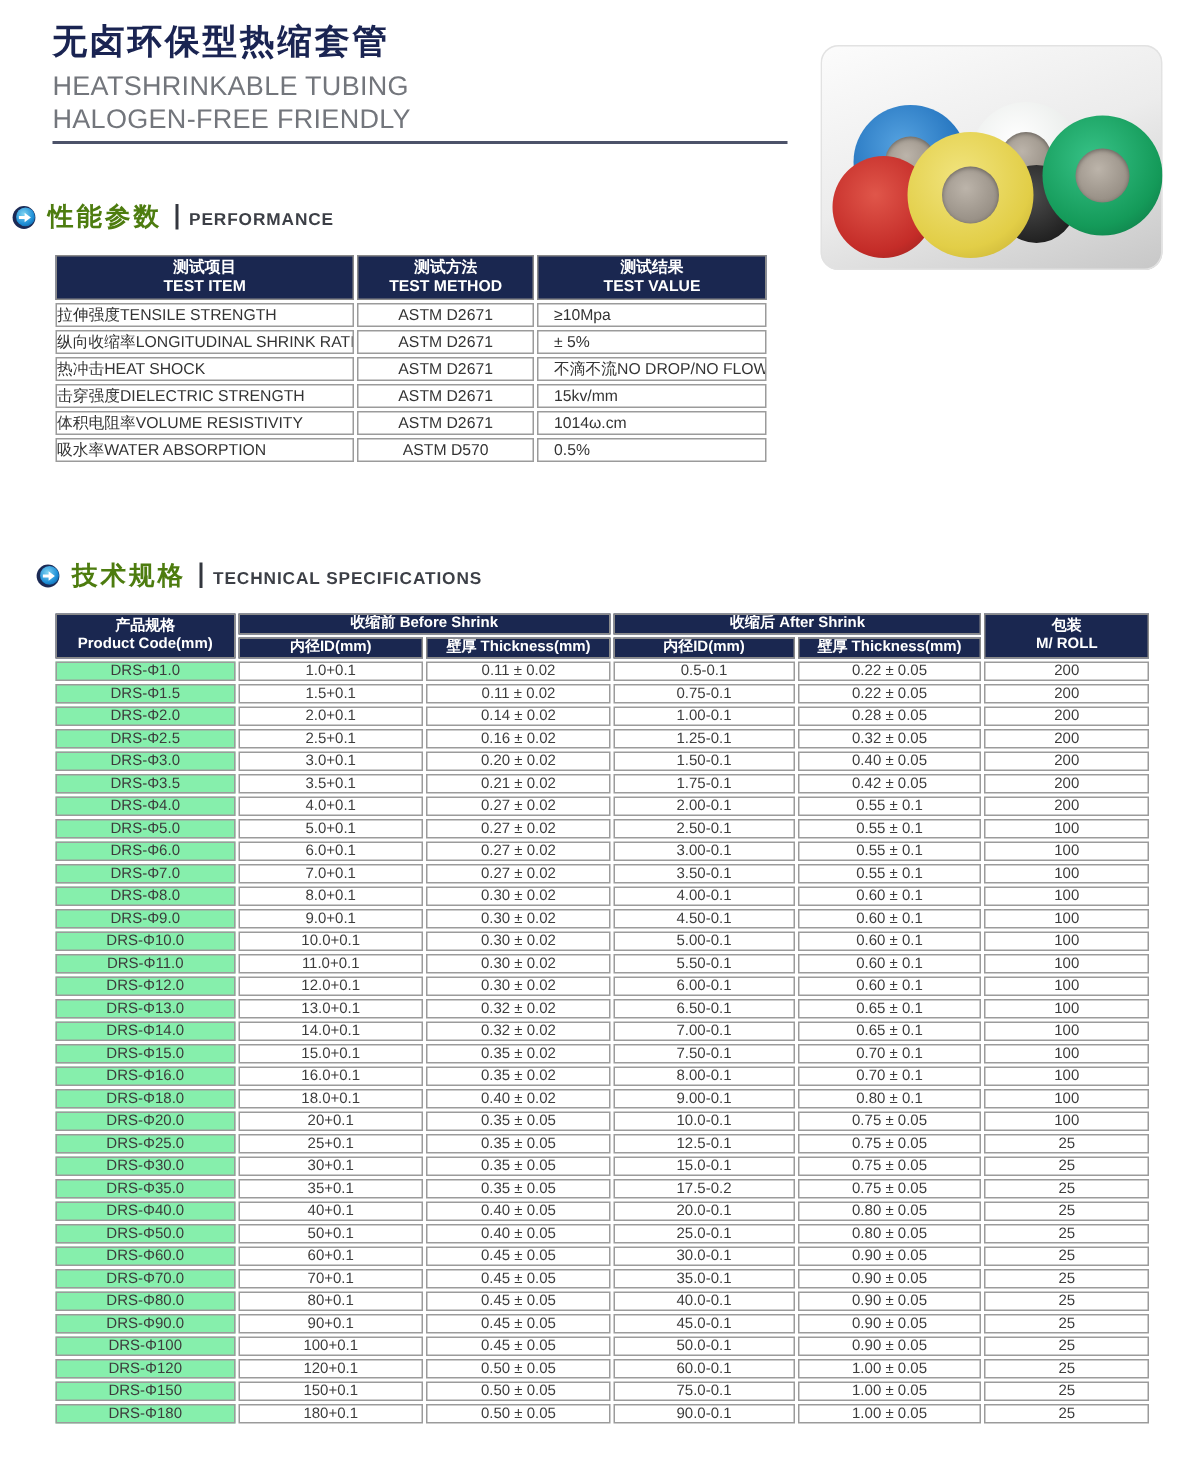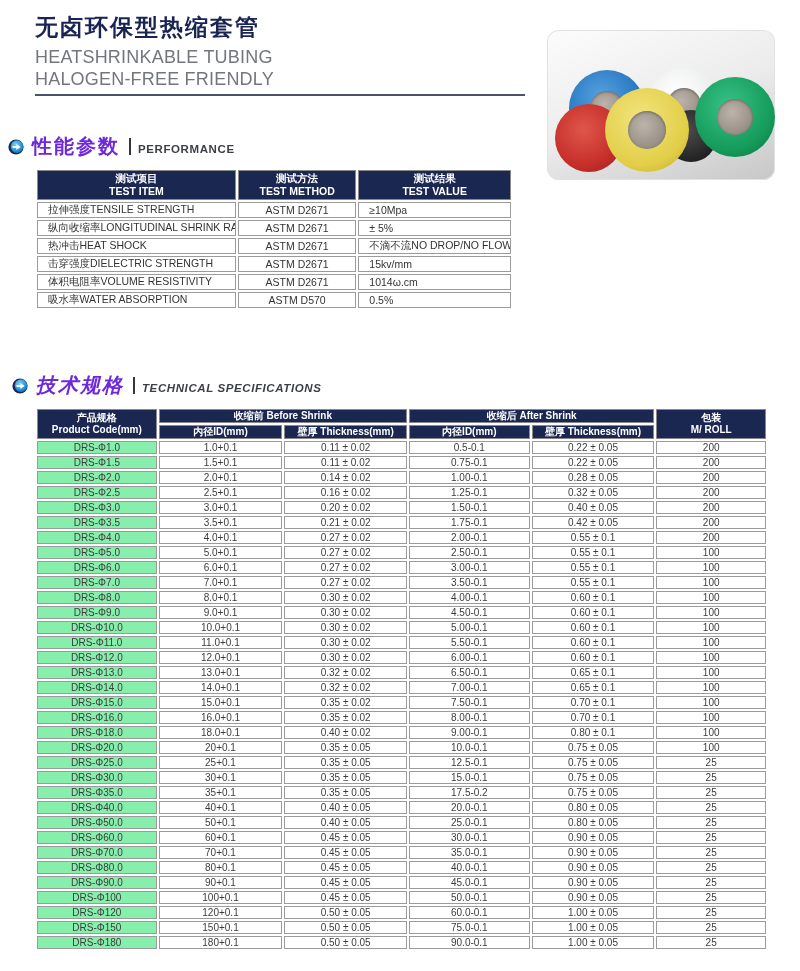--- a/index.html
+++ b/index.html
@@ -46,40 +46,40 @@
   .roll-black { left:118px; top:80px; width:52px; height:52px;
     background:radial-gradient(circle at 42% 38%, #4d4d4d, #232323 70%, #111111); }
   .roll-yellow{ left:58px;  top:58px; width:84px; height:84px;
     background:radial-gradient(circle at 42% 36%, #f1e47e, #e2ce47 65%, #bda62e); }
   .roll-green { left:148px; top:47px; width:80px; height:80px;
     background:radial-gradient(circle at 42% 36%, #37c287, #149a59 65%, #0c6c3f); }
 
   
   .sec-head { position:absolute; display:flex; align-items:center; }
   .sec-head .icon { width:16px; height:16px; margin-right:8px; flex:0 0 auto; }
-  .sec-head .cn { font-size:20px; font-weight:bold; color:#6d28d9; letter-spacing:2px; }
+  .sec-head .cn { font-size:17px; font-weight:bold; color:#4d7c0f; letter-spacing:2px; }
   .sec-head .bar { width:2px; height:17px; background:#33363e; margin:0 7px 0 9px; }
   .sec-head .en { font-size:11.5px; font-weight:bold; color:#3c3f46; letter-spacing:0.6px; margin-top:4px; }
   .sec-head-perf  { left:8px; top:133px; }
-  .sec-head-specs { left:12px; top:372px;font-style:italic; }
+  .sec-head-specs { left:24px; top:372px; }
 
   
   table { border-collapse:separate; border-spacing:2px; table-layout:fixed; position:absolute; }
   th, td { padding:0; overflow:hidden; white-space:nowrap; }
   th {
     background:#1a2750; color:#ffffff; font-weight:bold;
     border:1px solid #8a8a8a; text-align:center;
   }
   td { border:1px solid #9b9b9b; background:#ffffff; color:#333333; text-align:center; }
   .th-sub { display:block; font-weight:bold; }
 
   .tbl-perf { left:35px; top:168px; width:478px; }
   .tbl-perf th { height:30px; font-size:10.5px; line-height:13px; }
   .tbl-perf td { height:13px; font-size:10.5px; }
-  .tbl-perf td:nth-child(1) { text-align:left; padding-left:10px; }
+  .tbl-perf td:nth-child(1) { text-align:left; }
   .tbl-perf td:nth-child(3) { text-align:left; padding-left:10px; }
 
   .tbl-specs { left:35px; top:407px; width:733px; }
   .tbl-specs th { font-size:10px; line-height:12px;margin-top:18px; }
   .tbl-specs thead th { height:13px; }
   .tbl-specs thead th[rowspan] { height:28px; }
   .tbl-specs td { height:11px; font-size:10px; color:#3c3c3c; }
   .tbl-specs td:first-child { background:#86efac; }
 </style>
 </head>

